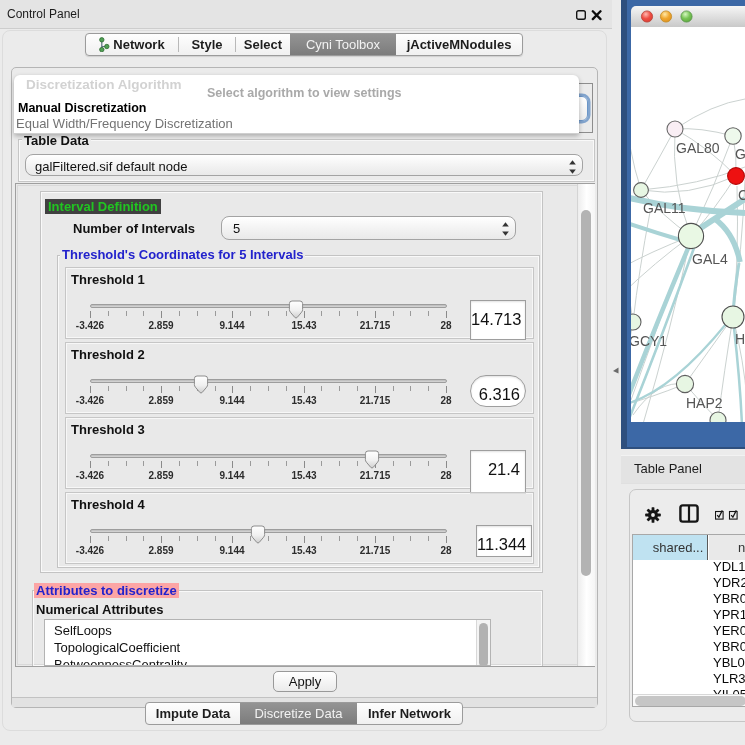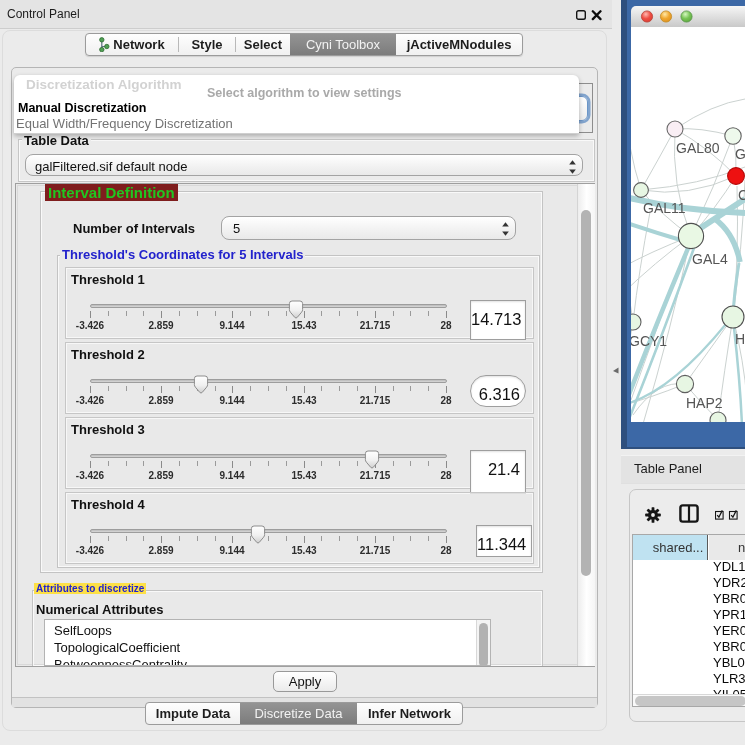--- a/index.html
+++ b/index.html
@@ -65,21 +65,21 @@
     <div style="position:absolute;left:2px;top:41px;font-size:13px;color:#737373;">Equal Width/Frequency Discretization</div>
   </div>
 
   <div class="abs" style="left:15px;top:183px;width:580px;height:484px;border:1px solid #9f9f9f;background:#e9e9e9;box-sizing:border-box;"></div>
   <div class="abs" style="left:17px;top:185px;width:576px;height:480px;border:1px solid #d9d9d9;border-right:none;box-sizing:border-box;"></div>
 
   <div class="abs" style="left:577px;top:184px;width:17px;height:482px;background:linear-gradient(90deg,#ededed,#ffffff 50%,#f5f5f5);border-left:1px solid #d4d4d4;"></div>
   <div class="abs" style="left:581px;top:210px;width:10px;height:366px;background:#b3b3b3;border-radius:5px;"></div>
 
   <div class="abs grp" style="left:40px;top:191px;width:503px;height:382px;"></div>
-  <div class="abs" style="left:45px;top:184px;font-size:15px;font-weight:bold;color:#21c521;background:#7f1d1d;padding:0 3px;">Interval Definition</div>
+  <div class="abs" style="left:45px;top:199px;font-size:13px;font-weight:bold;color:#21c521;background:#404040;padding:0 3px;">Interval Definition</div>
 
   <div class="abs" style="left:73px;top:221px;font-size:13px;font-weight:bold;color:#111;">Number of Intervals</div>
   <div class="abs combo" style="left:221px;top:216px;width:295px;height:24px;">
     <span style="position:absolute;left:11px;top:4px;font-size:13px;color:#111;">5</span>
     <svg style="position:absolute;right:5px;top:4px;" width="9" height="16" viewBox="0 0 9 16">
         <path d="M4.5 1.2 L7.8 5.6 H1.2 Z" fill="#333"></path>
         <path d="M4.5 14.8 L7.8 10.4 H1.2 Z" fill="#333"></path>
       </svg>
   </div>
 
@@ -180,21 +180,21 @@
           <stop offset="0" stop-color="#ffffff"></stop>
           <stop offset="0.55" stop-color="#f0f0f0"></stop>
           <stop offset="1" stop-color="#cfcfcf"></stop>
         </linearGradient>
       </defs>
     <path d="M4 1 H12 Q14.6 1 14.6 3.6 V9.6 Q14.6 11 13.6 12.2 L9.3 17.3 Q8 18.8 6.7 17.3 L2.4 12.2 Q1.4 11 1.4 9.6 V3.6 Q1.4 1 4 1 Z" fill="url(#th3)" stroke="#8d8d8d" stroke-width="1"></path>
   </svg>
   <div class="abs tfield" style="left:470px;top:525px;width:56px;height:32px;margin-left:6px;">11.344</div>
 
   <div class="abs grp" style="left:32px;top:590px;width:511px;height:76px;border-bottom:none;"></div>
-  <div class="abs" style="left:34px;top:583px;font-size:10px;font-weight:bold;color:#2222cc;background:#fde047;padding:0 2px;">Attributes to discretize</div>
+  <div class="abs" style="left:34px;top:583px;font-size:13px;font-weight:bold;color:#2222cc;background:#fca5a5;padding:0 2px;">Attributes to discretize</div>
   <div class="abs" style="left:36px;top:602px;font-size:13px;font-weight:bold;color:#111;">Numerical Attributes</div>
   <div class="abs" style="left:44px;top:619px;width:447px;height:47px;background:#fff;border:1px solid #b3b3b3;box-sizing:border-box;overflow:hidden;">
     <div style="position:absolute;left:9px;top:2px;font-size:13px;color:#111;line-height:17px;">SelfLoops<br>TopologicalCoefficient<br>BetweennessCentrality</div>
     <div style="position:absolute;right:0;top:0;width:13px;height:47px;background:#f4f4f4;border-left:1px solid #d8d8d8;"></div>
     <div style="position:absolute;right:2px;top:3px;width:9px;height:44px;background:#b2b2b2;border-radius:4.5px;"></div>
   </div>
 
   <div class="abs" style="left:273px;top:671px;width:64px;height:21px;background:linear-gradient(#ffffff,#ebebeb);border:1px solid #999;border-radius:5px;box-sizing:border-box;text-align:center;font-size:13px;color:#111;line-height:19px;">Apply</div>
 
   <div class="abs" style="left:12px;top:697px;width:585px;height:1px;background:#c2c2c2;"></div>

